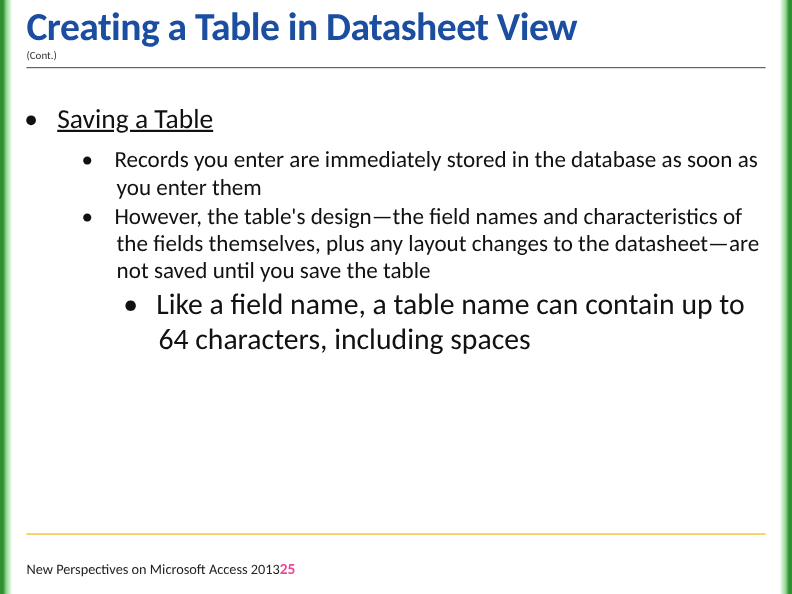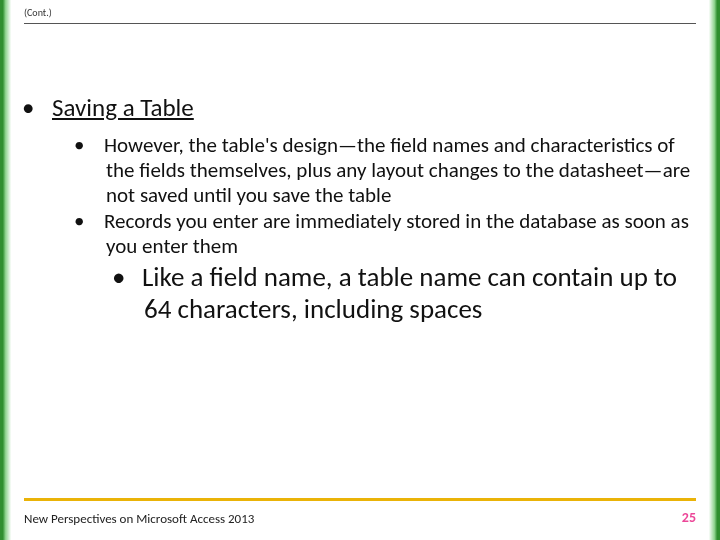--- a/index.html
+++ b/index.html
@@ -77,50 +77,50 @@
     margin-left: 100px;
     text-indent: -16px;
     padding-left: 16px;
     line-height: 1.18;
   }
   .bul { display: inline-block; width: 14px; }
   .footer {
     position: absolute;
     left: 24px; right: 24px; bottom: 14px;
     display: flex;
-    justify-content: space-between;
     align-items: flex-end;
     font-size: 13px;
     color: #222;
-    border-top: 3px solid #eab308;
-    padding-top: 8px;
+    border-top: 1px solid #eab308;
+    padding-top: 23px;
   }
   .page-num {
     color: #ec4899;
     font-weight: 700;
     font-size: 14px;
   }
 </style>
 </head>
 <body>
 
 <div class="slide">
   <div class="side-accent-left"></div>
   <div class="side-accent-right"></div>
 
   <div class="header">
+    <div class="title">Creating a Table in Datasheet View</div>
     <div class="cont">(Cont.)</div>
     <hr class="title-rule">
   </div>
 
   <div class="content">
     <div class="lvl1"><span class="bul">•</span><span>Saving a Table</span></div>
 
+    <div class="lvl2"><span class="bul">•</span><span>Records you enter are immediately stored in the database as soon as you enter them</span></div>
     <div class="lvl2"><span class="bul">•</span><span>However, the table's design—the field names and characteristics of the fields themselves, plus any layout changes to the datasheet—are not saved until you save the table</span></div>
-    <div class="lvl2"><span class="bul">•</span><span>Records you enter are immediately stored in the database as soon as you enter them</span></div>
 
     <div class="lvl3"><span class="bul">•</span><span>Like a field name, a table name can contain up to 64 characters, including spaces</span></div>
   </div>
 
   <div class="footer">
     <span>New Perspectives on Microsoft Access 2013</span>
     <span class="page-num">25</span>
   </div>
 </div>
 

